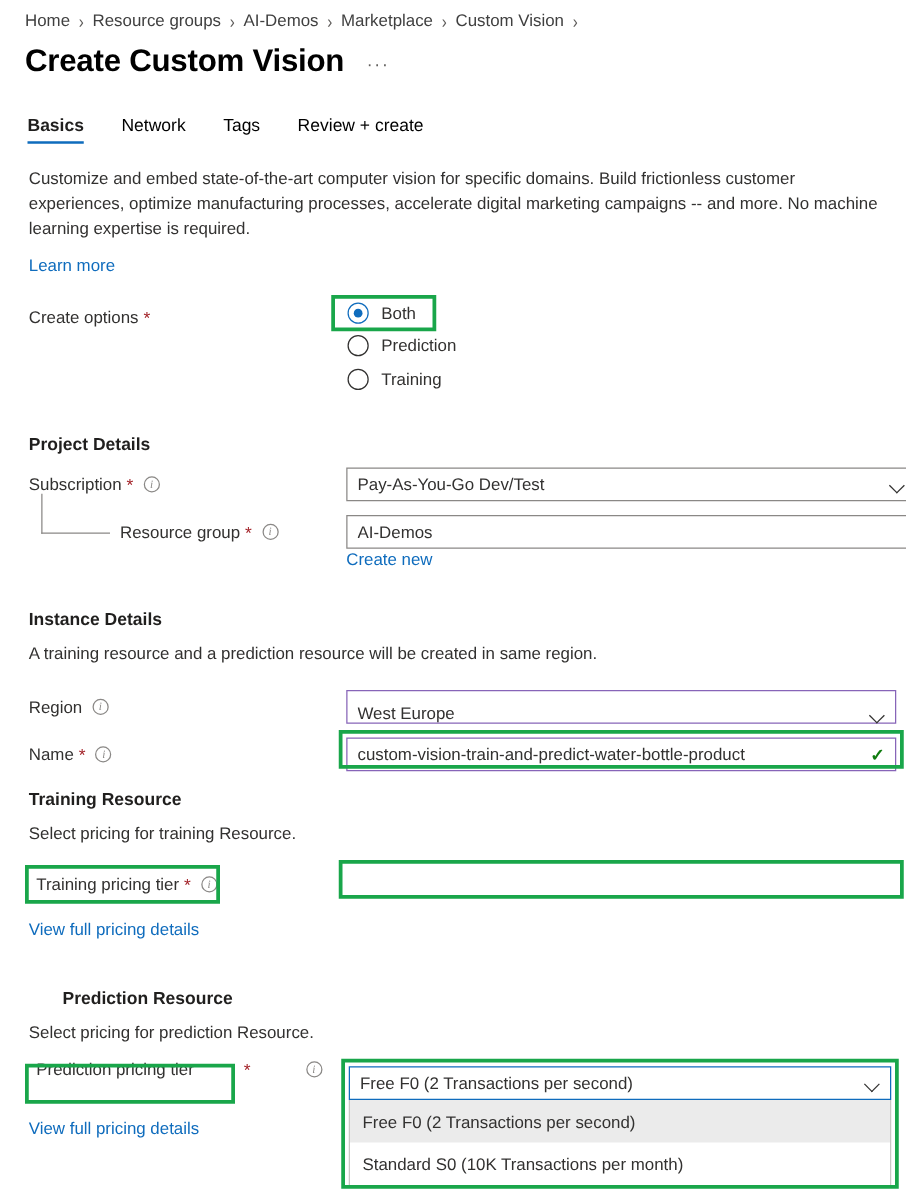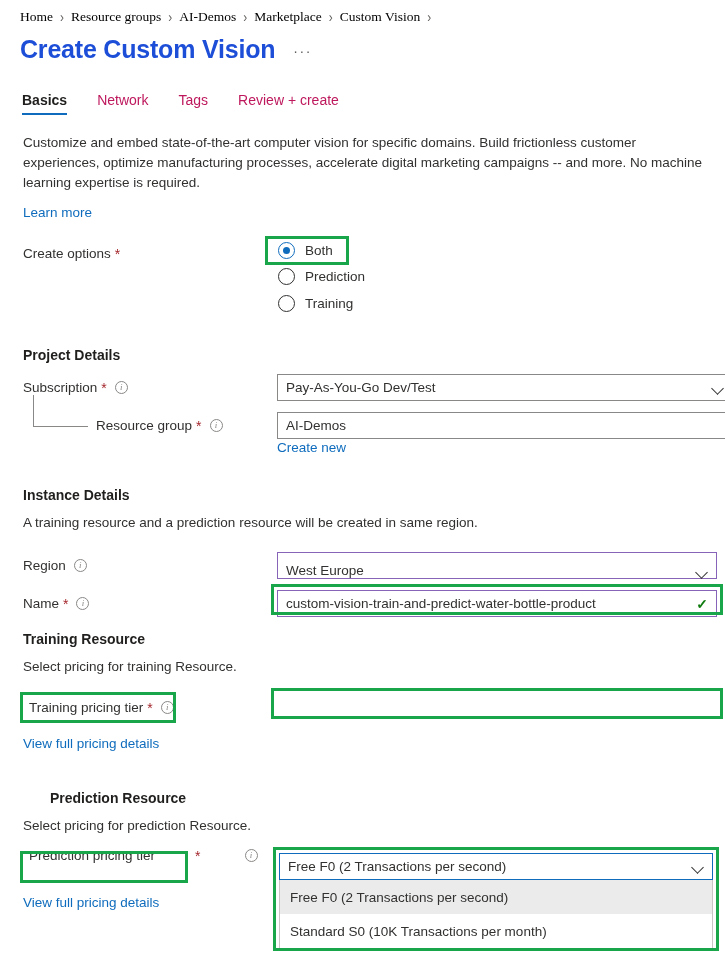--- a/index.html
+++ b/index.html
@@ -12,48 +12,48 @@
     overflow: hidden;
   }
   .page { position: relative; width: 725px; height: 957px; }
 
   
   .breadcrumb {
     position: absolute; left: 20px; top: 9px;
     display: flex; align-items: center;
     font-size: 13.5px;
   }
-  .crumb { color: #000000; cursor: pointer; white-space: nowrap; font-family: Liberation Serif, serif; }
+  .crumb { color: #404040; cursor: pointer; white-space: nowrap; }
   .crumb-sep {
     color: #605e5c; margin: 0 7px; font-size: 12px;
     display: inline-block; transform: scaleY(1.25);
   }
 
   
   .title-row {
     position: absolute; left: 20px; top: 36px;
     display: flex; align-items: flex-end;
   }
   .page-title {
-    font-size: 25px; font-weight: 600; color: #1d4ed8;
+    font-size: 25px; font-weight: 600; color: #000000;
     letter-spacing: -0.2px; line-height: 1.1;
   }
   .ellipsis-btn {
     margin-left: 18px; margin-bottom: 5px;
     color: #605e5c; font-size: 14px; letter-spacing: 1.5px;
     cursor: pointer; user-select: none;
   }
 
   
   .tabs {
     position: absolute; left: 22px; top: 92px;
     display: flex; align-items: flex-end;
   }
   .tab {
-    font-size: 14px; color: #be185d; padding: 0 0 7px 0;
+    font-size: 14px; color: #000000; padding: 0 0 7px 0;
     margin-right: 30px; cursor: pointer; position: relative;
     white-space: nowrap;
   }
   .tab.active { font-weight: 600; color: #201f1e; }
   .tab.active::after {
     content: ""; position: absolute; left: 0; right: 0; bottom: 0;
     height: 2.5px; background: #0f6cbd;
   }
 
   

